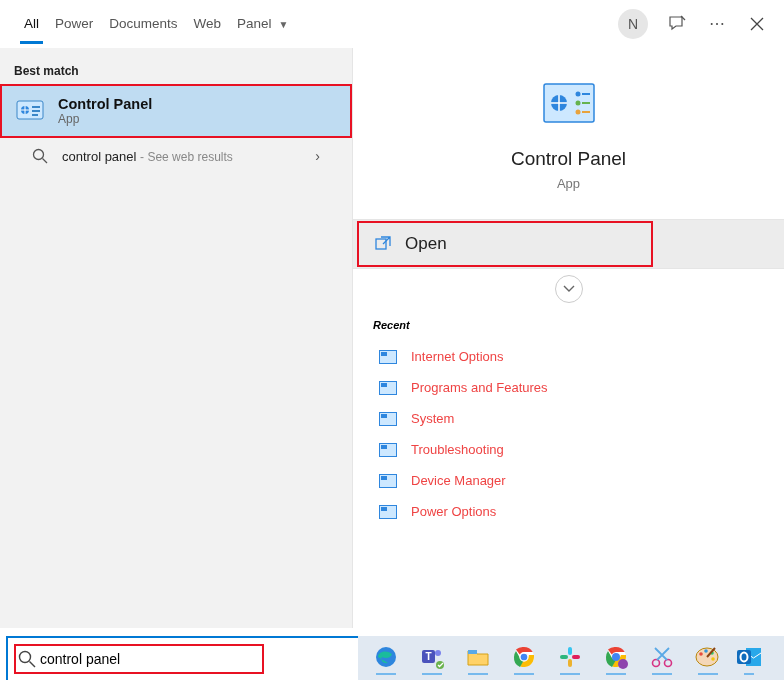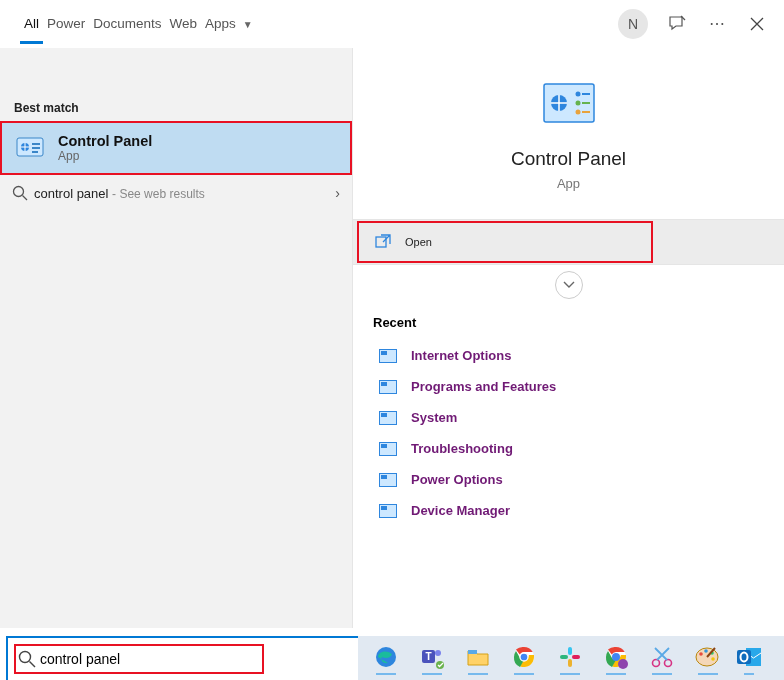--- a/index.html
+++ b/index.html
@@ -1,79 +1,79 @@
 <!DOCTYPE html>
 <html><head>
   <meta charset="utf-8">
   <style>
     * { margin: 0; padding: 0; box-sizing: border-box; font-family: "Segoe UI", sans-serif; }
     body { width: 784px; height: 680px; background: #fff; overflow: hidden; position: relative; }
 
     .topbar { height: 48px; display: flex; align-items: center; padding: 0 8px 0 20px; border-bottom: 1px solid transparent; }
-    .tabs { display: flex; gap: 0; align-items: center; }
+    .tabs { display: flex; gap: 8px; align-items: center; }
     .tab { font-size: 13.5px; color: #555; padding: 12px 4px; cursor: pointer; position: relative; }
     .tab.active { color: #111; }
     .tab.active::after { content: ""; position: absolute; left: 0; right: 0; bottom: -1px; height: 3px; background: #0078d4; }
     .tab .chev { font-size: 10px; margin-left: 3px; color: #666; }
     .topbar-right { margin-left: auto; display: flex; align-items: center; gap: 18px; padding-right: 8px; }
     .avatar-circle { width: 30px; height: 30px; border-radius: 50%; background: #e6e6e6; display: flex; align-items: center; justify-content: center; font-size: 14px; color: #555; }
     .icon-btn { width: 22px; height: 22px; display: flex; align-items: center; justify-content: center; color: #555; cursor: pointer; font-size: 16px; }
 
     .cols { display: flex; height: 580px; }
     .left { width: 352px; background: #f2f2f2; padding-top: 8px; }
     .right { flex: 1; background: #fff; border-left: 1px solid #e5e5e5; }
 
-    .section-label { font-size: 12px; font-weight: 600; color: #222; padding: 8px 14px 6px; margin-top: 37px; }
+    .section-label { font-size: 12px; font-weight: 600; color: #222; padding: 8px 14px 6px; }
 
     .result { display: flex; align-items: center; padding: 12px 16px; gap: 14px; }
     .result.selected { background: #bfdcf2; outline: 2px solid #e81123; outline-offset: -2px; }
     .thumb { width: 28px; height: 28px; display: flex; align-items: center; justify-content: center; }
     .res-title { font-size: 14.5px; font-weight: 600; color: #111; }
     .res-sub { font-size: 12px; color: #666; }
 
-    .web-result { display: flex; align-items: center; padding: 10px 12px; gap: 6px; font-size: 13px; color: #222; }
+    .web-result { display: flex; align-items: center; padding: 10px 32px; gap: 14px; font-size: 13px; color: #222; }
     .web-result .sub { color: #888; font-size: 12px; }
     .web-result .chev { margin-left: auto; color: #555; font-size: 14px; }
 
     .right-header { text-align: center; padding: 32px 16px 28px; }
     .big-icon { margin: 0 auto 20px; width: 54px; height: 48px; }
     .right-title { font-size: 19px; color: #222; margin-bottom: 6px; }
     .right-sub { font-size: 13px; color: #777; }
 
-    .open-row { display: flex; align-items: center; gap: 14px; padding: 14px 22px; font-size: 11px; color: #222; border-top: 1px solid #e5e5e5; border-bottom: 1px solid #e5e5e5; background: #ececec; }
+    .open-row { display: flex; align-items: center; gap: 14px; padding: 14px 22px; font-size: 17px; color: #222; border-top: 1px solid #e5e5e5; border-bottom: 1px solid #e5e5e5; background: #ececec; }
     .open-wrap { position: relative; }
     .open-hl { position: absolute; left: 4px; top: 2px; bottom: 2px; width: 296px; border: 2.5px solid #e81123; pointer-events: none; z-index: 2; }
 
     .expand { display: flex; justify-content: center; padding: 6px 0 4px; }
     .expand-btn { width: 28px; height: 28px; border: 1px solid #ccc; border-radius: 50%; display: flex; align-items: center; justify-content: center; color: #666; font-size: 12px; background: #fff; cursor: pointer; }
 
     .recent { padding: 6px 20px; }
-    .recent-title { font-size: 13px; font-weight: 600; padding: 6px 0 10px; }
-    .recent-item { display: flex; align-items: center; gap: 14px; padding: 8px 6px; font-size: 13px; color: #701a75; cursor: pointer; font-weight: bold; }
+    .recent-title { font-size: 11px; font-weight: 600; padding: 6px 0 10px; font-style: italic; }
+    .recent-item { display: flex; align-items: center; gap: 14px; padding: 8px 6px; font-size: 13px; color: #ef4444; cursor: pointer; }
     .mini-icon { width: 18px; height: 14px; display: inline-block; }
 
     .searchbar { position: absolute; left: 6px; right: 0; bottom: 0; height: 44px; display: flex; align-items: center; border: 2px solid #0078d4; border-right: none; border-bottom: none; background: #fff; }
     .search-input-wrap { display: flex; align-items: center; width: 346px; height: 100%; padding: 0 10px; position: relative; }
     .search-input-wrap input { border: none; outline: none; font-size: 14px; flex: 1; padding: 4px; }
     .search-hl { position: absolute; left: 6px; right: 90px; top: 6px; bottom: 6px; border: 2.5px solid #e81123; pointer-events: none; }
     .taskbar { position: absolute; left: 358px; right: 0; bottom: 0; height: 44px; background: #e1e9f2; display: flex; align-items: center; gap: 6px; padding: 0 8px; }
     .tb-item { width: 40px; height: 38px; display: flex; align-items: center; justify-content: center; border-bottom: 2px solid transparent; position: relative; }
     .tb-item.running::after { content: ""; position: absolute; bottom: 0; left: 10px; right: 10px; height: 2px; background: #76b9ed; }
     svg { display: block; }
   </style>
 </head>
 <body>
 
 <div class="topbar">
   <div class="tabs">
     <div class="tab active">All</div>
     <div class="tab">Power</div>
     <div class="tab">Documents</div>
     <div class="tab">Web</div>
-    <div class="tab"><span>Apps</span> <span class="chev">▼</span></div>
+    <div class="tab"><span>Panel</span> <span class="chev">▼</span></div>
   </div>
   <div class="topbar-right">
     <div class="avatar-circle">N</div>
     <div class="icon-btn">
       <svg width="20" height="20" viewBox="0 0 20 20">
           <path d="M3 3h12v9H9l-4 3v-3H3z" fill="none" stroke="#555" stroke-width="1.2"></path>
           <path d="M14 2l4 4" stroke="#555" stroke-width="1.2"></path>
         </svg>
     </div>
     <div class="icon-btn">⋯</div>
@@ -198,30 +198,30 @@
           </span>
           <span>Troubleshooting</span>
         </div>
       <div class="recent-item">
           <span class="mini-icon">
             <svg width="18" height="14" viewBox="0 0 18 14">
               <rect x="0.5" y="0.5" width="17" height="13" fill="#cde8ff" stroke="#2e86de"></rect>
               <rect x="2" y="2" width="6" height="4" fill="#2e86de"></rect>
             </svg>
           </span>
+          <span>Device Manager</span>
+        </div>
+      <div class="recent-item">
+          <span class="mini-icon">
+            <svg width="18" height="14" viewBox="0 0 18 14">
+              <rect x="0.5" y="0.5" width="17" height="13" fill="#cde8ff" stroke="#2e86de"></rect>
+              <rect x="2" y="2" width="6" height="4" fill="#2e86de"></rect>
+            </svg>
+          </span>
           <span>Power Options</span>
-        </div>
-      <div class="recent-item">
-          <span class="mini-icon">
-            <svg width="18" height="14" viewBox="0 0 18 14">
-              <rect x="0.5" y="0.5" width="17" height="13" fill="#cde8ff" stroke="#2e86de"></rect>
-              <rect x="2" y="2" width="6" height="4" fill="#2e86de"></rect>
-            </svg>
-          </span>
-          <span>Device Manager</span>
         </div>
     </div>
   </div>
 </div>
 
 <div class="searchbar">
   <div class="search-input-wrap">
     <div class="search-hl"></div>
     <span>
       <svg width="18" height="18" viewBox="0 0 18 18">

